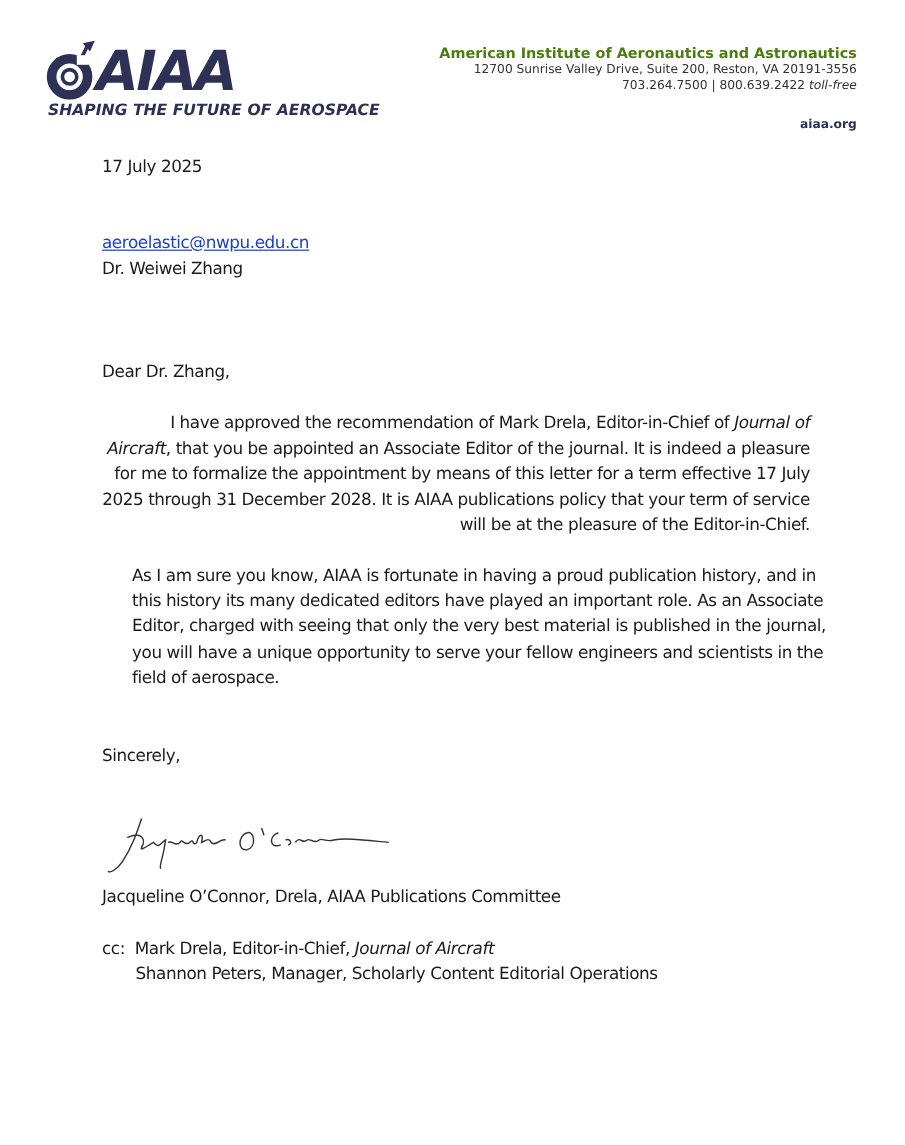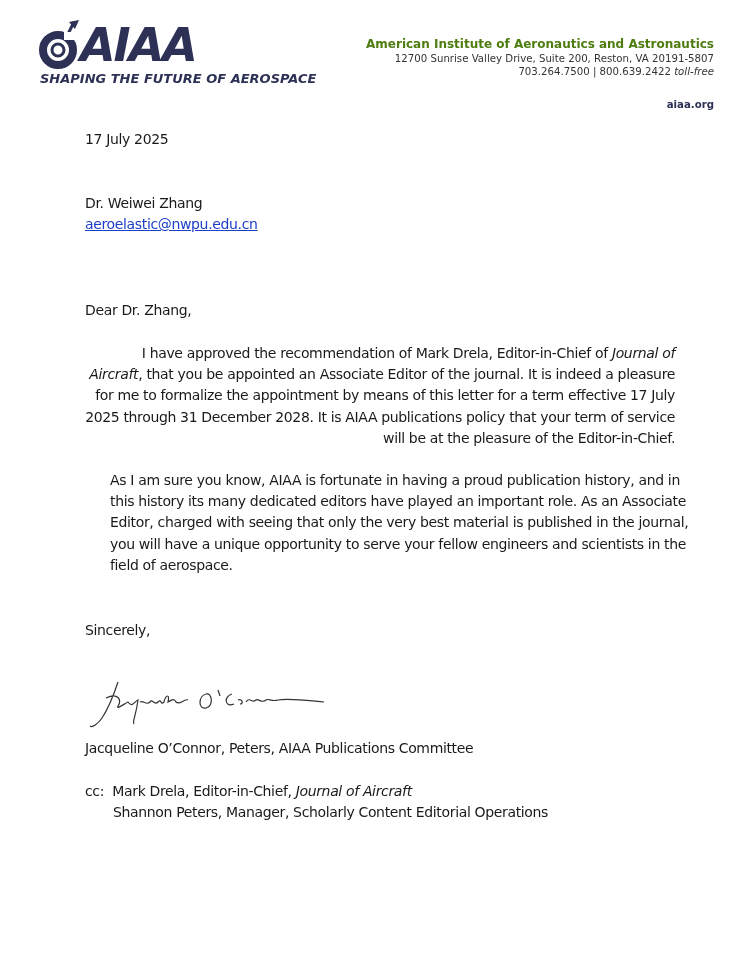--- a/index.html
+++ b/index.html
@@ -1,18 +1,18 @@
 <!DOCTYPE html>
 <html><head>
 <meta charset="utf-8">
 <style>
   html, body { margin: 0; padding: 0; background: #ffffff; }
   body { width: 754px; height: 954px; position: relative; overflow: hidden;
          font-family: "Liberation Sans", sans-serif; color: #1a1a1a; }
-  .logo { position: absolute; left: 38px; top: 14px; width: 200px; height: 70px; }
+  .logo { position: absolute; left: 38px; top: 28px; width: 200px; height: 70px; }
   .logo-mark { position: absolute; left: 0; top: 0; }
   .logo-text { position: absolute; left: 42px; top: 6px; font-family: "DejaVu Sans", sans-serif;
                font-weight: bold; font-style: italic; font-size: 46px; letter-spacing: -2px;
                color: #2d3155; line-height: 50px; }
   .logo-tag { position: absolute; left: 2px; top: 57px; font-family: "DejaVu Sans", sans-serif;
               font-weight: bold; font-style: italic; font-size: 13px; color: #2d3155; white-space: nowrap; }
   .org { position: absolute; right: 40px; top: 36px; text-align: right; font-family: "DejaVu Sans", sans-serif; }
   .org-name { font-weight: bold; font-size: 12px; color: #4d7c0f; line-height: 16px; }
   .org-line { font-size: 10.2px; color: #333; line-height: 13px; }
   .org-web { font-weight: bold; font-size: 10.2px; color: #2d3155; line-height: 13px; margin-top: 20px; }
@@ -33,35 +33,35 @@
     <line x1="28" y1="24" x2="36" y2="8" stroke="#2d3155" stroke-width="3"></line>
     <polygon points="31,8 41,6 37,15" fill="#2d3155"></polygon>
     <rect x="26" y="18" width="10" height="8" fill="#ffffff"></rect>
   </svg>
   <div class="logo-text">AIAA</div>
   <div class="logo-tag">SHAPING THE FUTURE OF AEROSPACE</div>
 </div>
 
 <div class="org">
   <div class="org-name">American Institute of Aeronautics and Astronautics</div>
-  <div class="org-line">12700 Sunrise Valley Drive, Suite 200, Reston, VA 20191-5807</div>
+  <div class="org-line">12700 Sunrise Valley Drive, Suite 200, Reston, VA 20191-3556</div>
   <div class="org-line">
     <span>703.264.7500 | 800.639.2422</span>
     <i>toll-free</i>
   </div>
   <div class="org-web">aiaa.org</div>
 </div>
 
 <div class="body-text" style="top:129px;">
   <p>17 July 2025</p>
 </div>
 
 <div class="body-text" style="top:193px;">
+  <p><a class="email">aeroelastic@nwpu.edu.cn</a></p>
   <p>Dr. Weiwei Zhang</p>
-  <p><a class="email">aeroelastic@nwpu.edu.cn</a></p>
 </div>
 
 <div class="body-text" style="top:300px;">
   <p>Dear Dr. Zhang,</p>
 </div>
 
 <div class="body-text" style="top:343px;text-align:right;">
   <p><span>I have approved the recommendation of Mark Drela, Editor-in-Chief of </span><i>Journal of Aircraft</i><span>, that you be appointed an Associate Editor of the journal. It is indeed a pleasure for me to formalize the appointment by means of this letter for a term effective 17 July 2025 through 31 December 2028. It is AIAA publications policy that your term of service will be at the pleasure of the Editor-in-Chief.</span></p>
 </div>
 
@@ -72,19 +72,19 @@
 <div class="body-text" style="top:620px;">
   <p>Sincerely,</p>
 </div>
 
 <svg class="sig" width="250" height="50" viewBox="0 0 250 50">
   <path d="M30,2 C26,14 22,26 14,38 C10,44 4,48 2,46 M18,18 C30,12 34,20 30,26 C28,30 36,24 40,22 C44,28 46,22 50,20 C48,36 44,42 46,44 M52,22 C56,20 58,26 62,22 C64,18 66,26 70,22 C74,18 72,26 76,22 C78,14 82,14 80,22 C84,20 86,18 88,22 C92,26 96,18 100,20" fill="none" stroke="#333" stroke-width="1.2"></path>
   <path d="M118,14 C110,16 110,30 118,28 C126,26 124,12 118,14 M130,10 L132,16 M144,14 C136,16 136,28 146,24 M150,20 C154,18 156,24 152,24 M158,22 C162,16 164,24 168,20 C170,18 174,24 178,20 C180,18 184,22 190,20 C200,18 215,20 236,22" fill="none" stroke="#333" stroke-width="1.2"></path>
 </svg>
 
 <div class="body-text" style="top:738px;">
-  <p>Jacqueline O’Connor, Peters, AIAA Publications Committee</p>
+  <p>Jacqueline O’Connor, Drela, AIAA Publications Committee</p>
 </div>
 
 <div class="body-text" style="top:781px;">
   <p><span>cc:</span>&nbsp; <span>Mark Drela, Editor-in-Chief, </span><i>Journal of Aircraft</i></p>
   <p class="cc-indent">Shannon Peters, Manager, Scholarly Content Editorial Operations</p>
 </div>
 
 </body></html>

